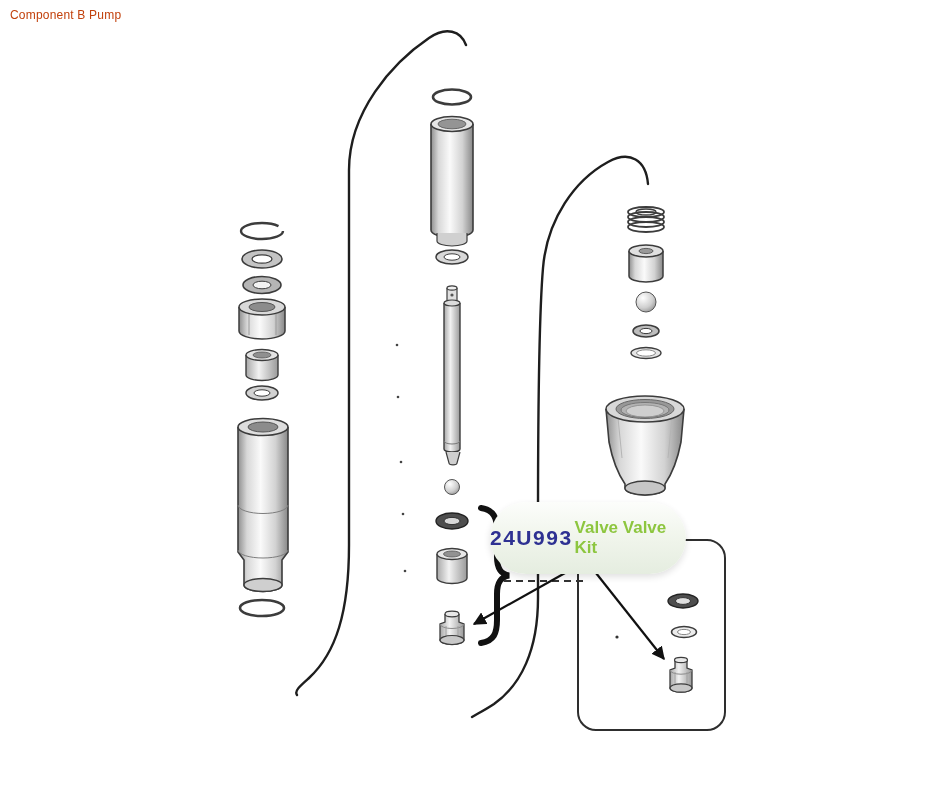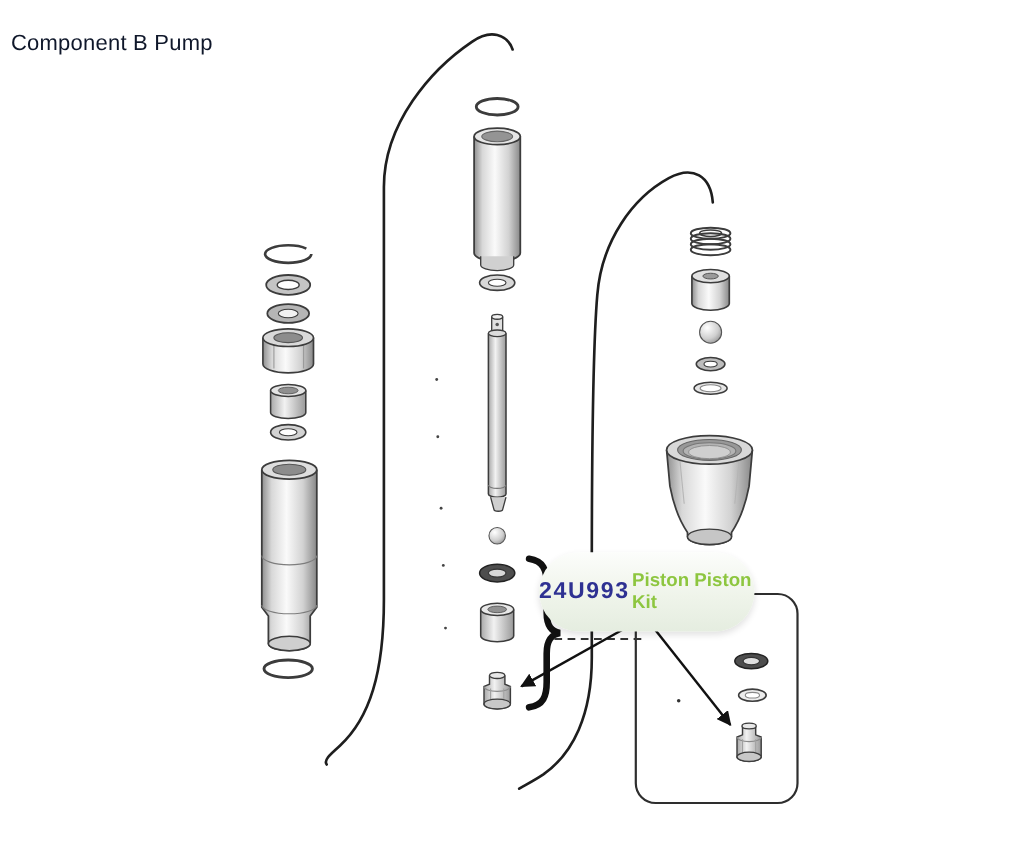--- a/index.html
+++ b/index.html
@@ -8,24 +8,24 @@
     position: relative;
     width: 940px;
     height: 788px;
     background: #ffffff;
     overflow: hidden;
     font-family: "Liberation Sans", sans-serif;
   }
   .title {
     position: absolute;
     left: 10px;
-    top: 28px;
-    font-size: 20px;
+    top: 8px;
+    font-size: 12px;
     font-weight: 500;
-    color: #0f172a;
+    color: #c2410c;
     letter-spacing: 0.2px;
   }
   .diagram-svg {
     position: absolute;
     left: 0;
     top: 0;
   }
   .callout {
     position: absolute;
     left: 490px;
@@ -245,16 +245,16 @@
     <g>
       <line x1="574" y1="568" x2="474" y2="624" stroke="#111" stroke-width="2.2" marker-end="url(#arrowhead)"></line>
     </g>
     <g>
       <line x1="592" y1="568" x2="664" y2="659" stroke="#111" stroke-width="2.2" marker-end="url(#arrowhead)"></line>
     </g>
   </svg>
 
   <div class="callout">
     <div class="part-number">24U993</div>
-    <div class="part-name">Piston Piston Kit</div>
+    <div class="part-name">Valve Valve Kit</div>
   </div>
 
 </div>
 
 </body></html>

